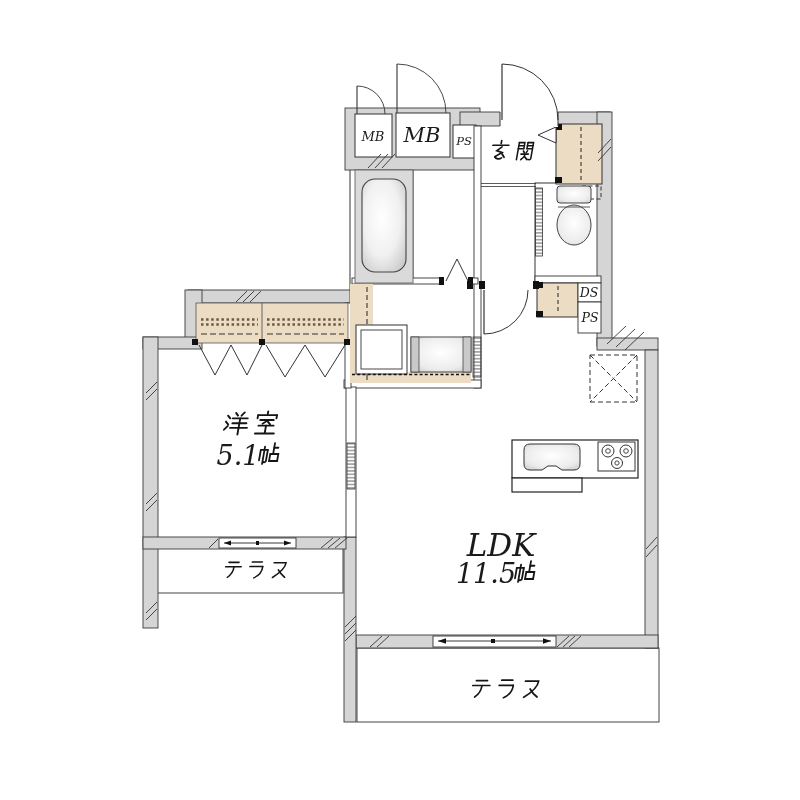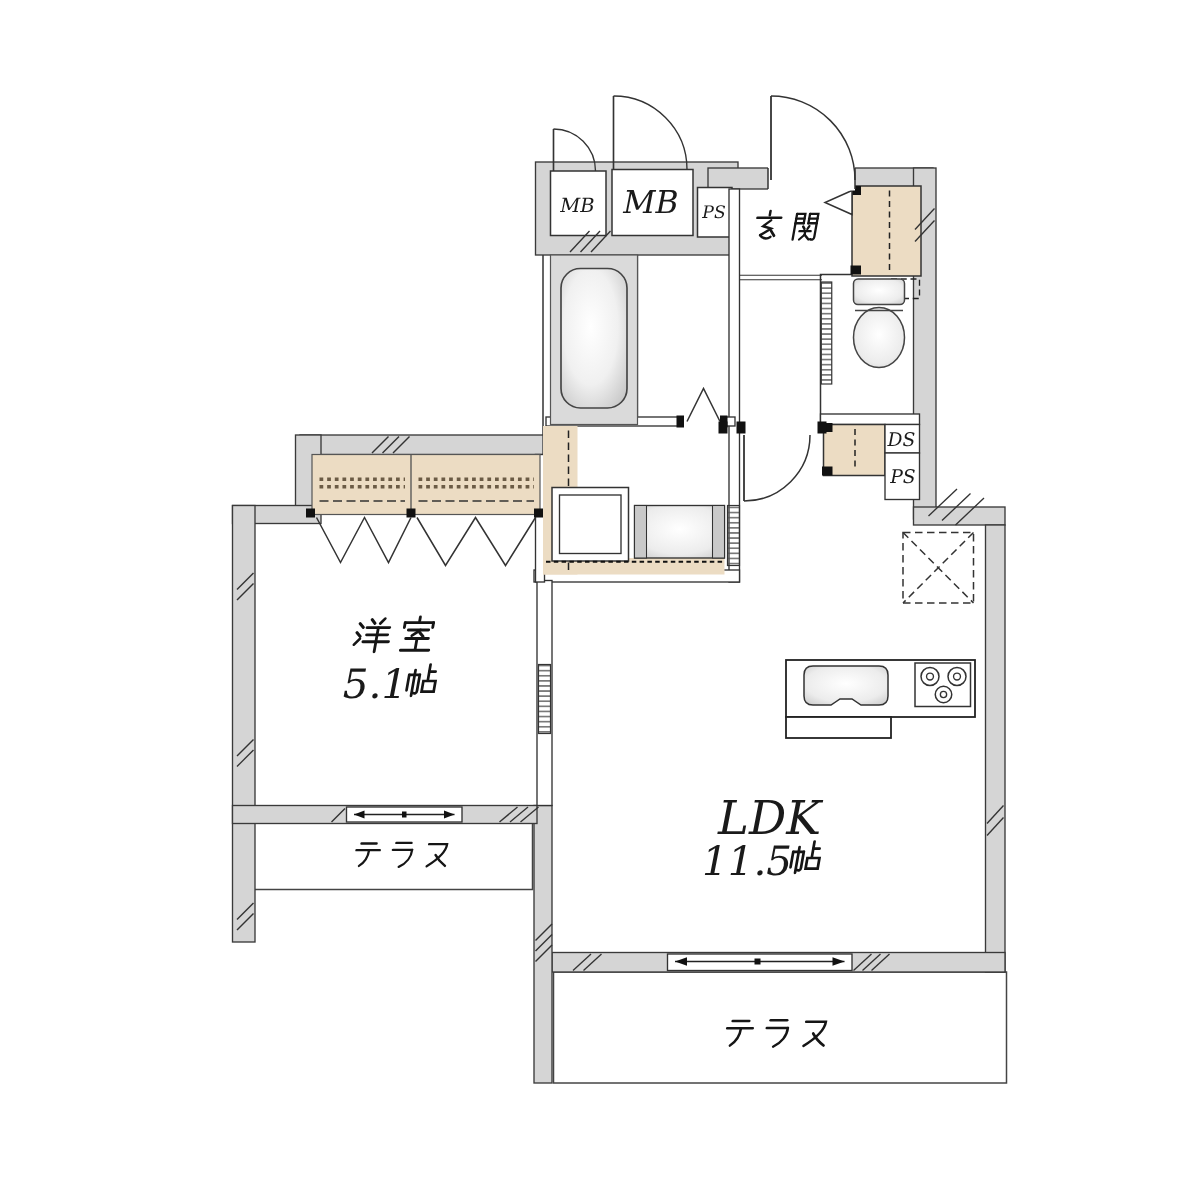--- a/index.html
+++ b/index.html
@@ -1,17 +1,17 @@
 <!DOCTYPE html>
 <html><head>
 <meta charset="utf-8">
 <style>
   html,body{margin:0;padding:0;background:#ffffff;}
   .stage{position:relative;width:748px;height:800px;background:#fff;overflow:hidden;
-         font-family:"DejaVu Serif","Liberation Serif",serif;margin-left:12px;}
+         font-family:"DejaVu Serif","Liberation Serif",serif;}
   svg text{font-family:"DejaVu Serif","Liberation Serif",serif;font-style:italic;fill:#1a1a1a;}
   svg .cjk-carrier{fill:transparent;font-style:normal;}
 </style>
 </head>
 <body>
 
 <div class="stage">
 <svg width="800" height="800" viewBox="0 0 800 800">
   <defs>
     <radialGradient id="tubGrad" cx="45%" cy="42%" r="75%">

